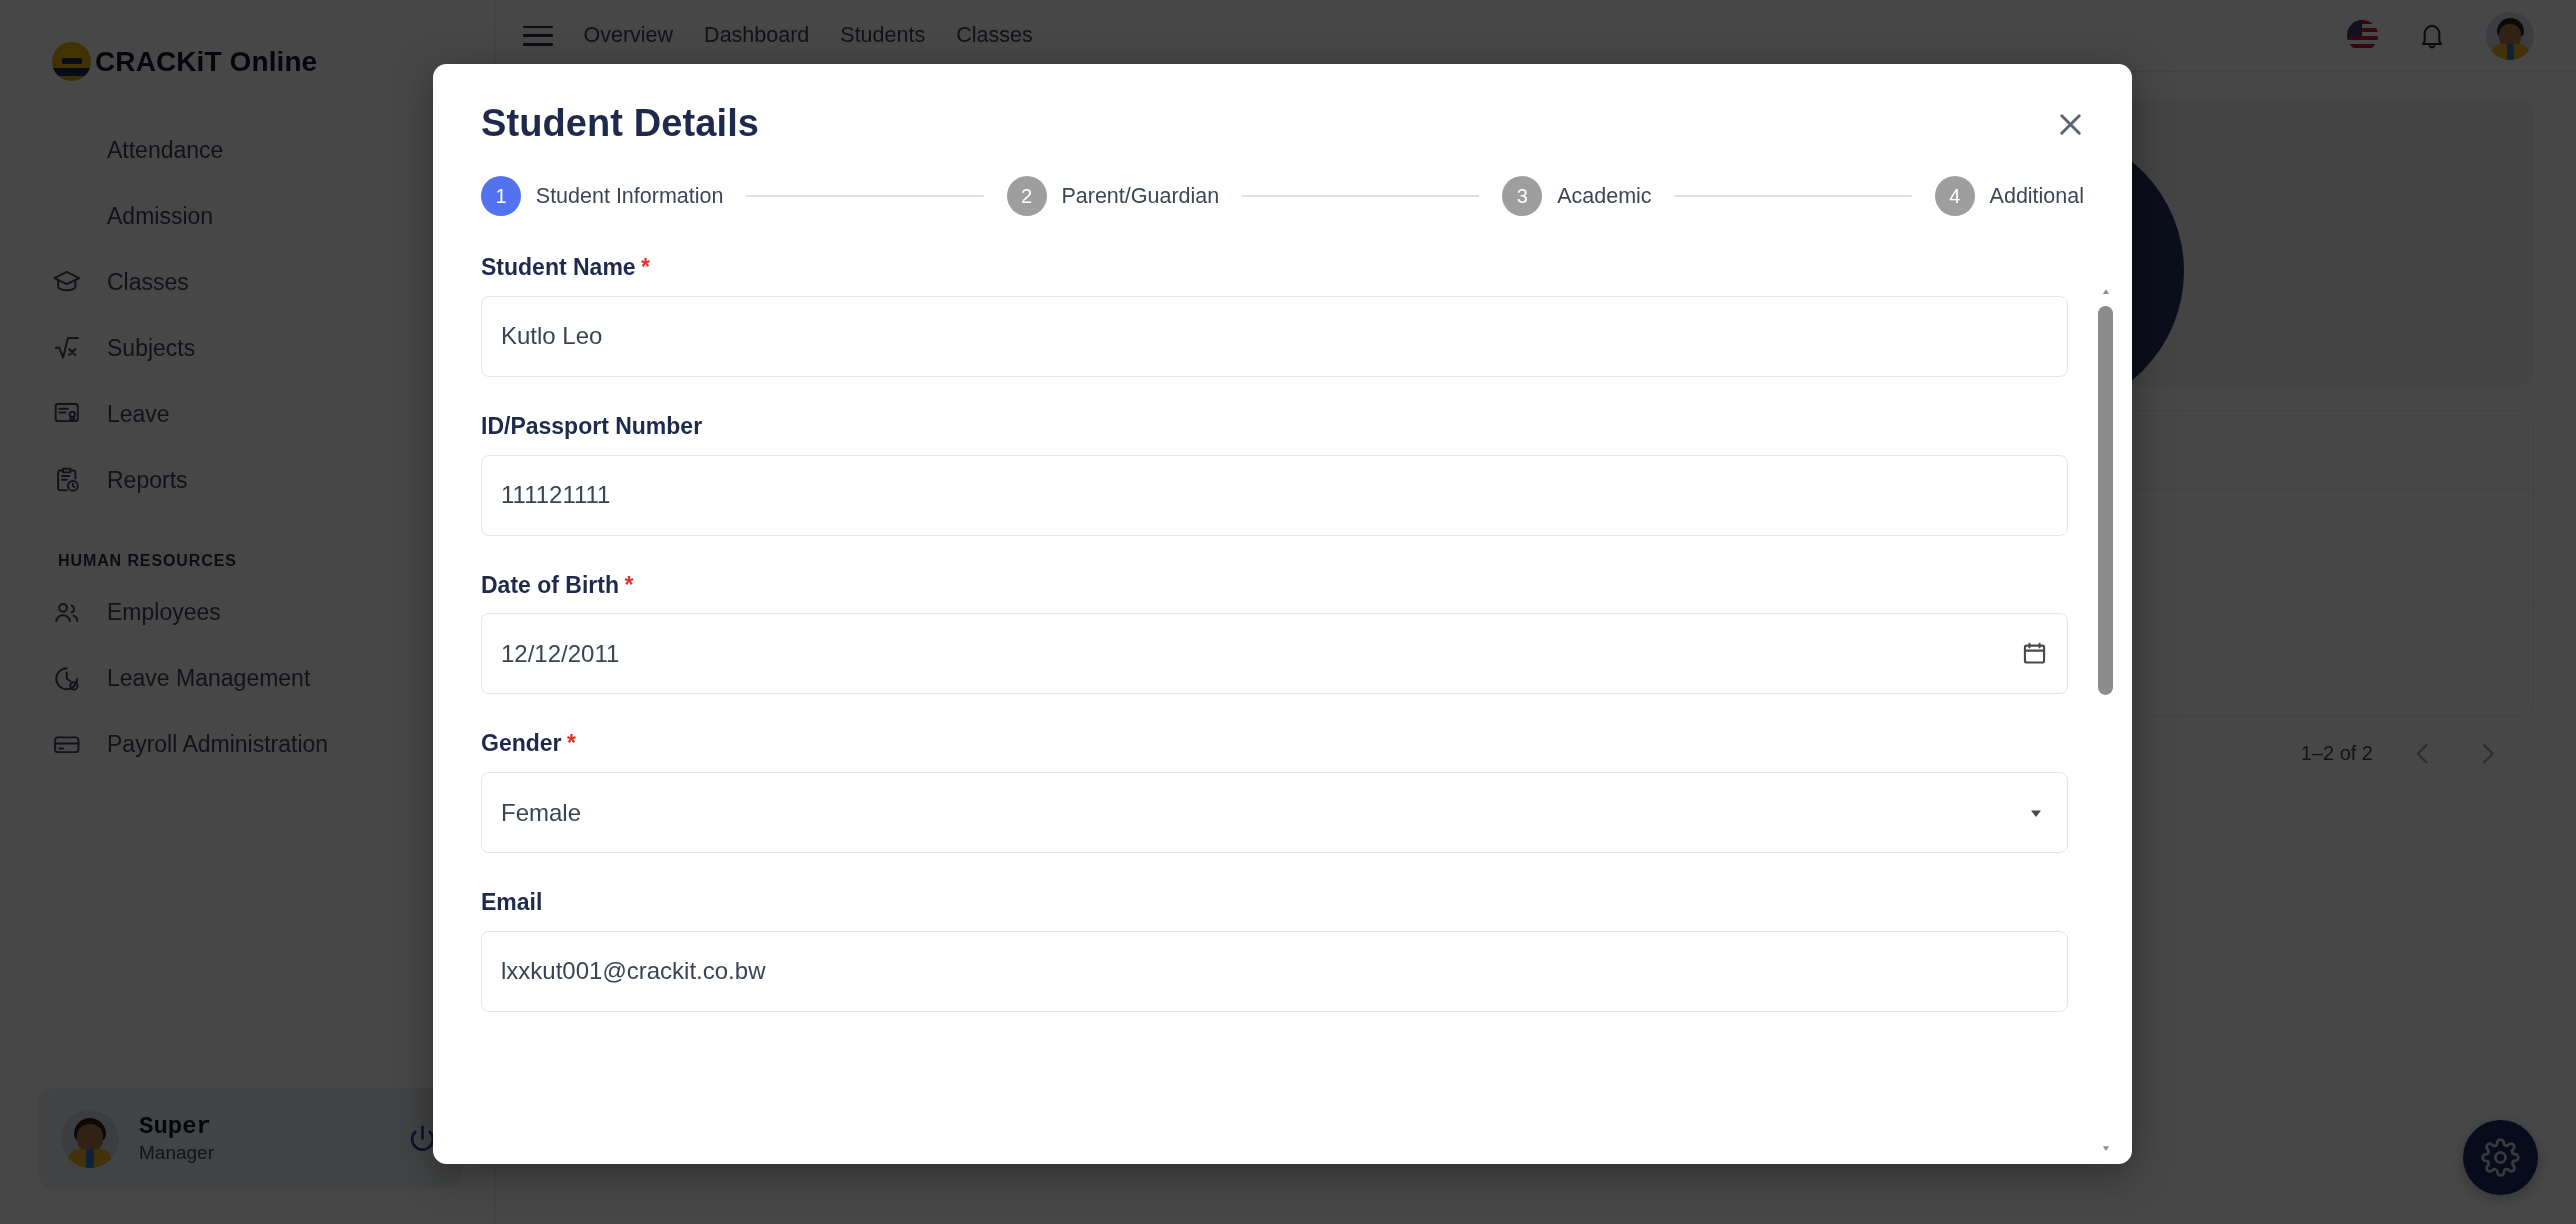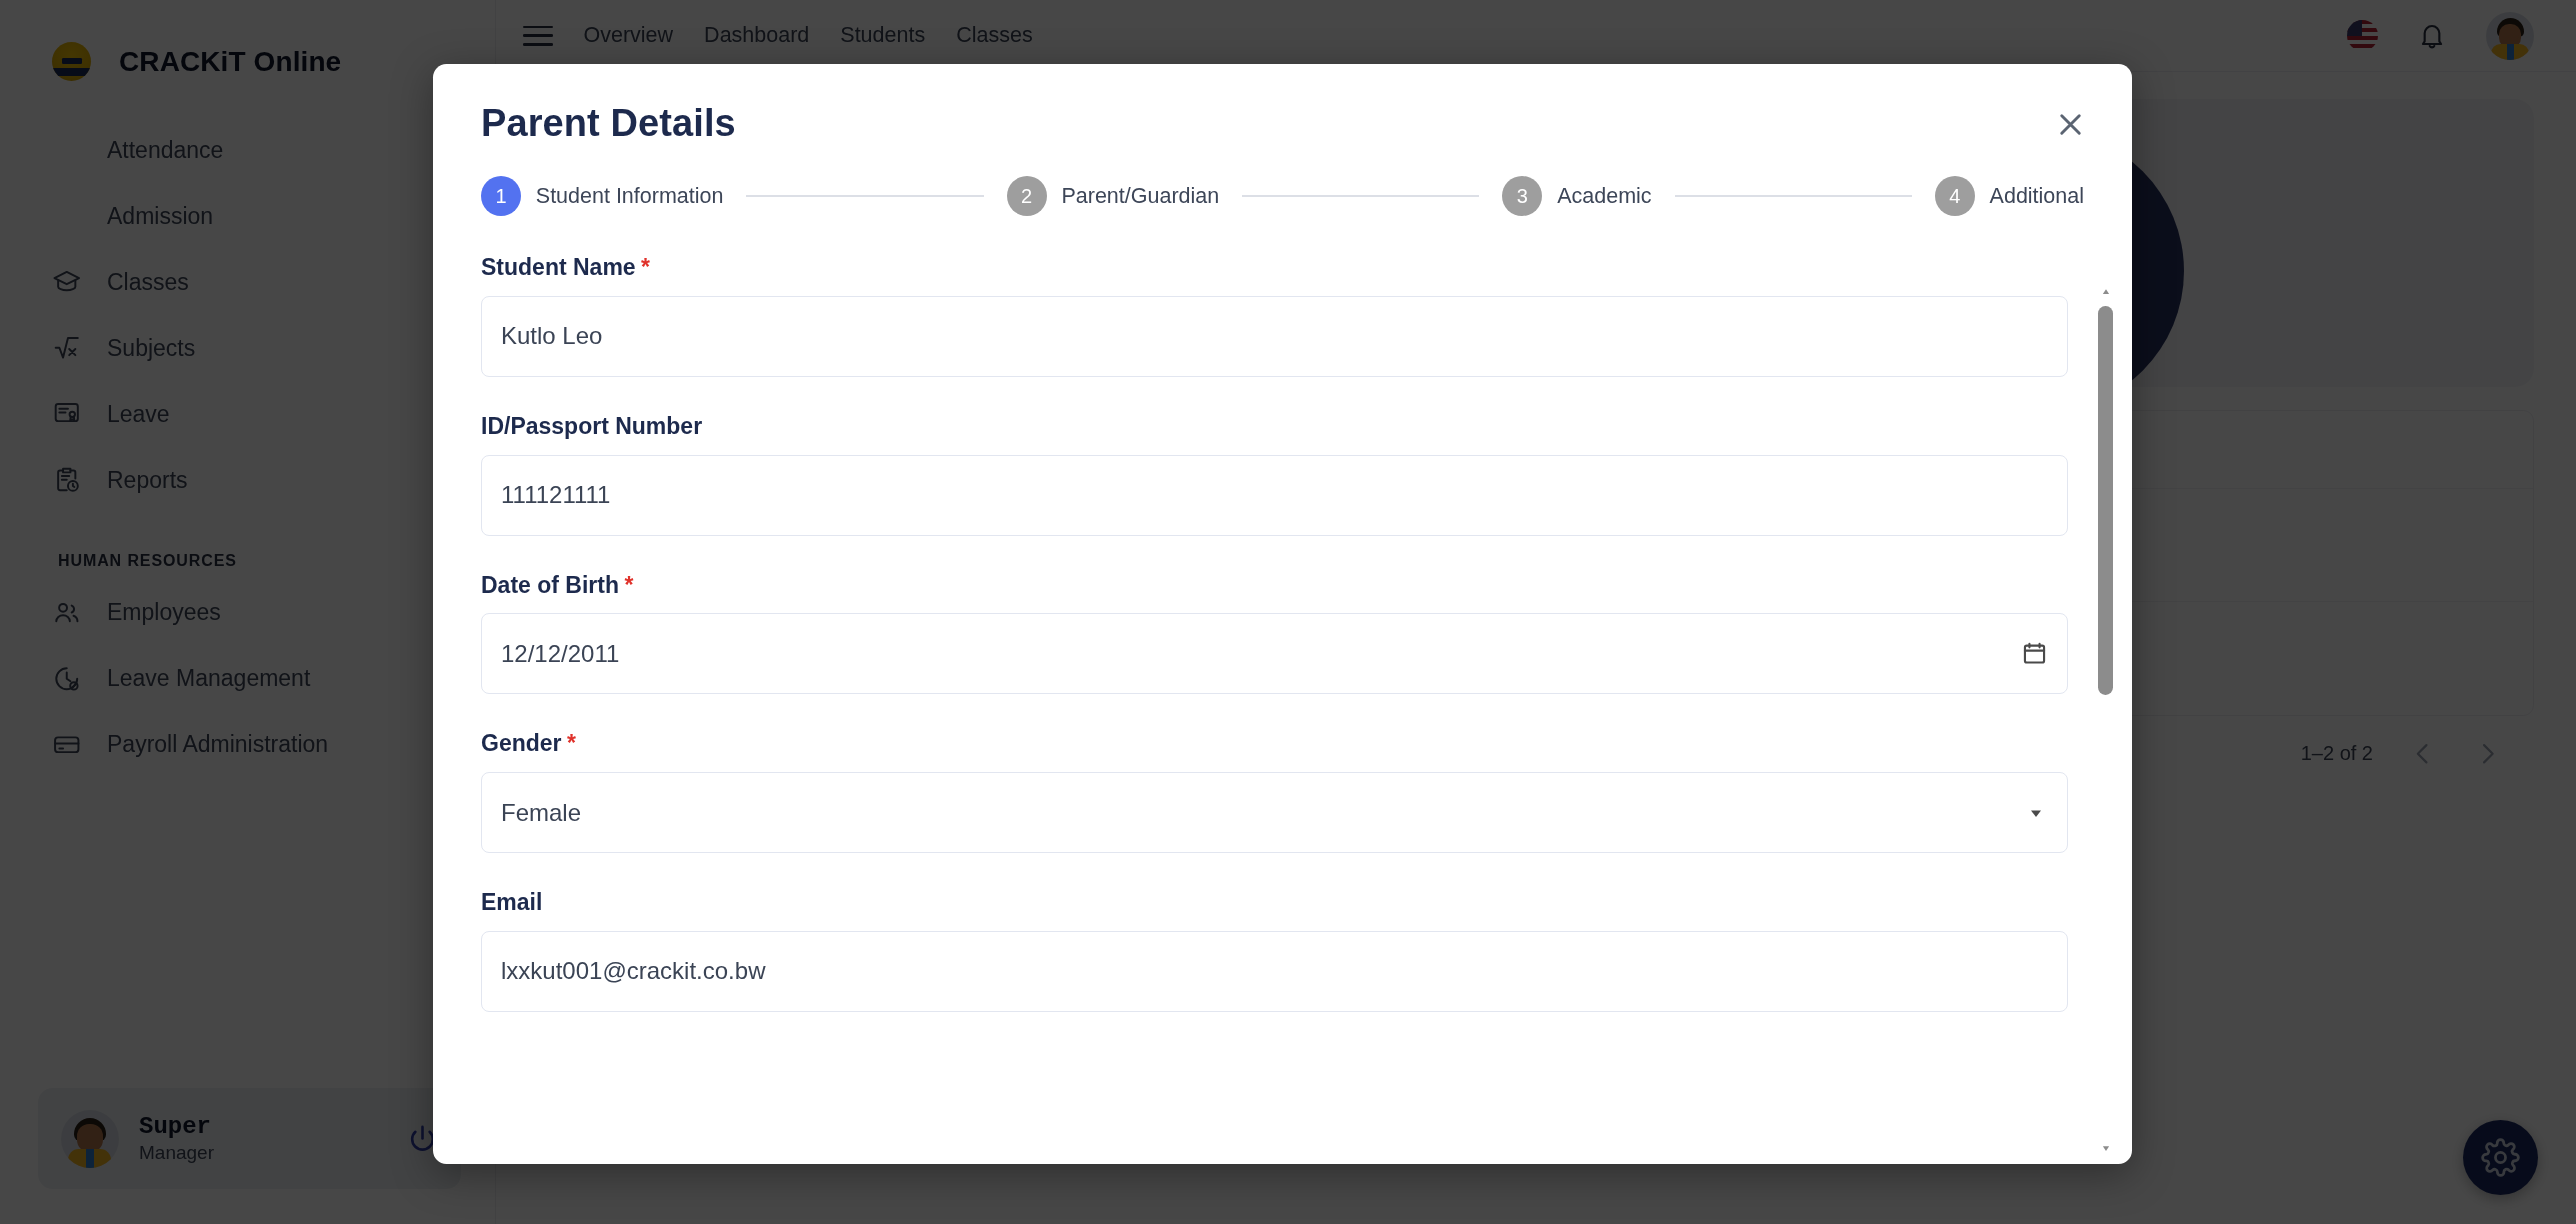--- a/index.html
+++ b/index.html
@@ -14,21 +14,21 @@
 
   
   #sidebar {
     width: 496px; height: 100%;
     background: #ffffff;
     border-right: 0.7px solid #ececf1;
     padding: 0 0 0 0;
     position: relative;
     flex: 0 0 496px;
   }
-  .brand { display: flex; align-items: center; gap: 28px; padding: 42px 0 0 52px; }
+  .brand { display: flex; align-items: center; gap: 4px; padding: 42px 0 0 52px; }
   .brand-logo {
     width: 39px; height: 39px; border-radius: 50%;
     background: radial-gradient(circle at 50% 35%, #f4c40a 0%, #e2b207 55%, #c79a05 100%);
     display: flex; flex-direction: column; align-items: center; justify-content: center;
     overflow: hidden; position: relative; flex: 0 0 39px;
   }
   .brand-logo .cap { width: 20px; height: 6px; background: #1c2e5a; border-radius: 1.3px; margin-bottom:1.3px;}
   .brand-logo .band { position:absolute; bottom: 5.4px; width: 39px; height: 7.4px; background:#1c2e5a; }
   .brand-title { font-size: 28px; font-weight: 600; color: #10182b; letter-spacing: 0.1px; white-space: nowrap; }
 
@@ -407,21 +407,21 @@
       </span>
     </div>
   </section>
 </div>
 
 <div id="overlay"></div>
 
 <div id="modal">
 
   <div class="modal-head">
-    <div class="modal-title">Parent Details</div>
+    <div class="modal-title">Student Details</div>
     <div class="modal-close">
       <svg width="35" height="35" viewBox="0 0 24 24" fill="none" stroke="currentColor" stroke-width="2" stroke-linecap="round">
           <path d="M6 6l12 12M18 6L6 18"></path>
         </svg>
     </div>
   </div>
 
   <div class="stepper">
     <div class="step">
       <span class="step-num active">1</span>

